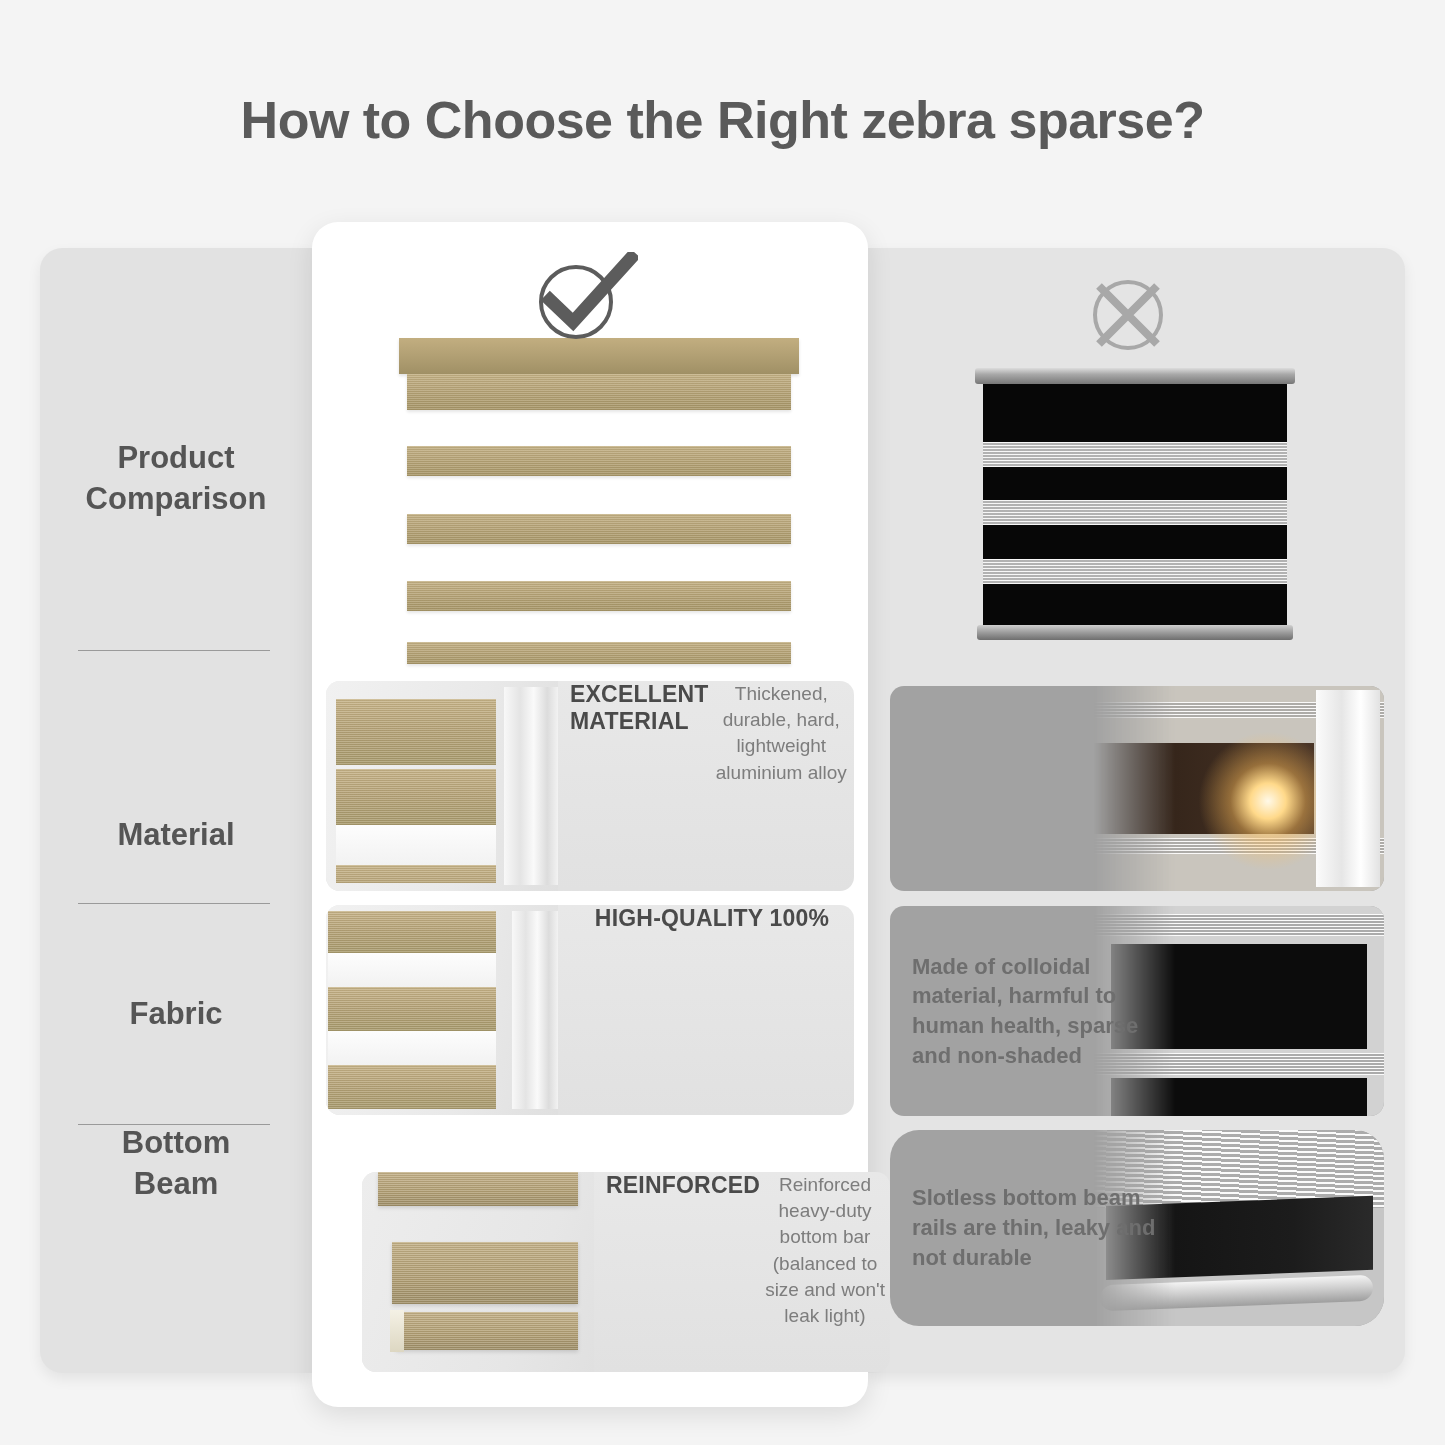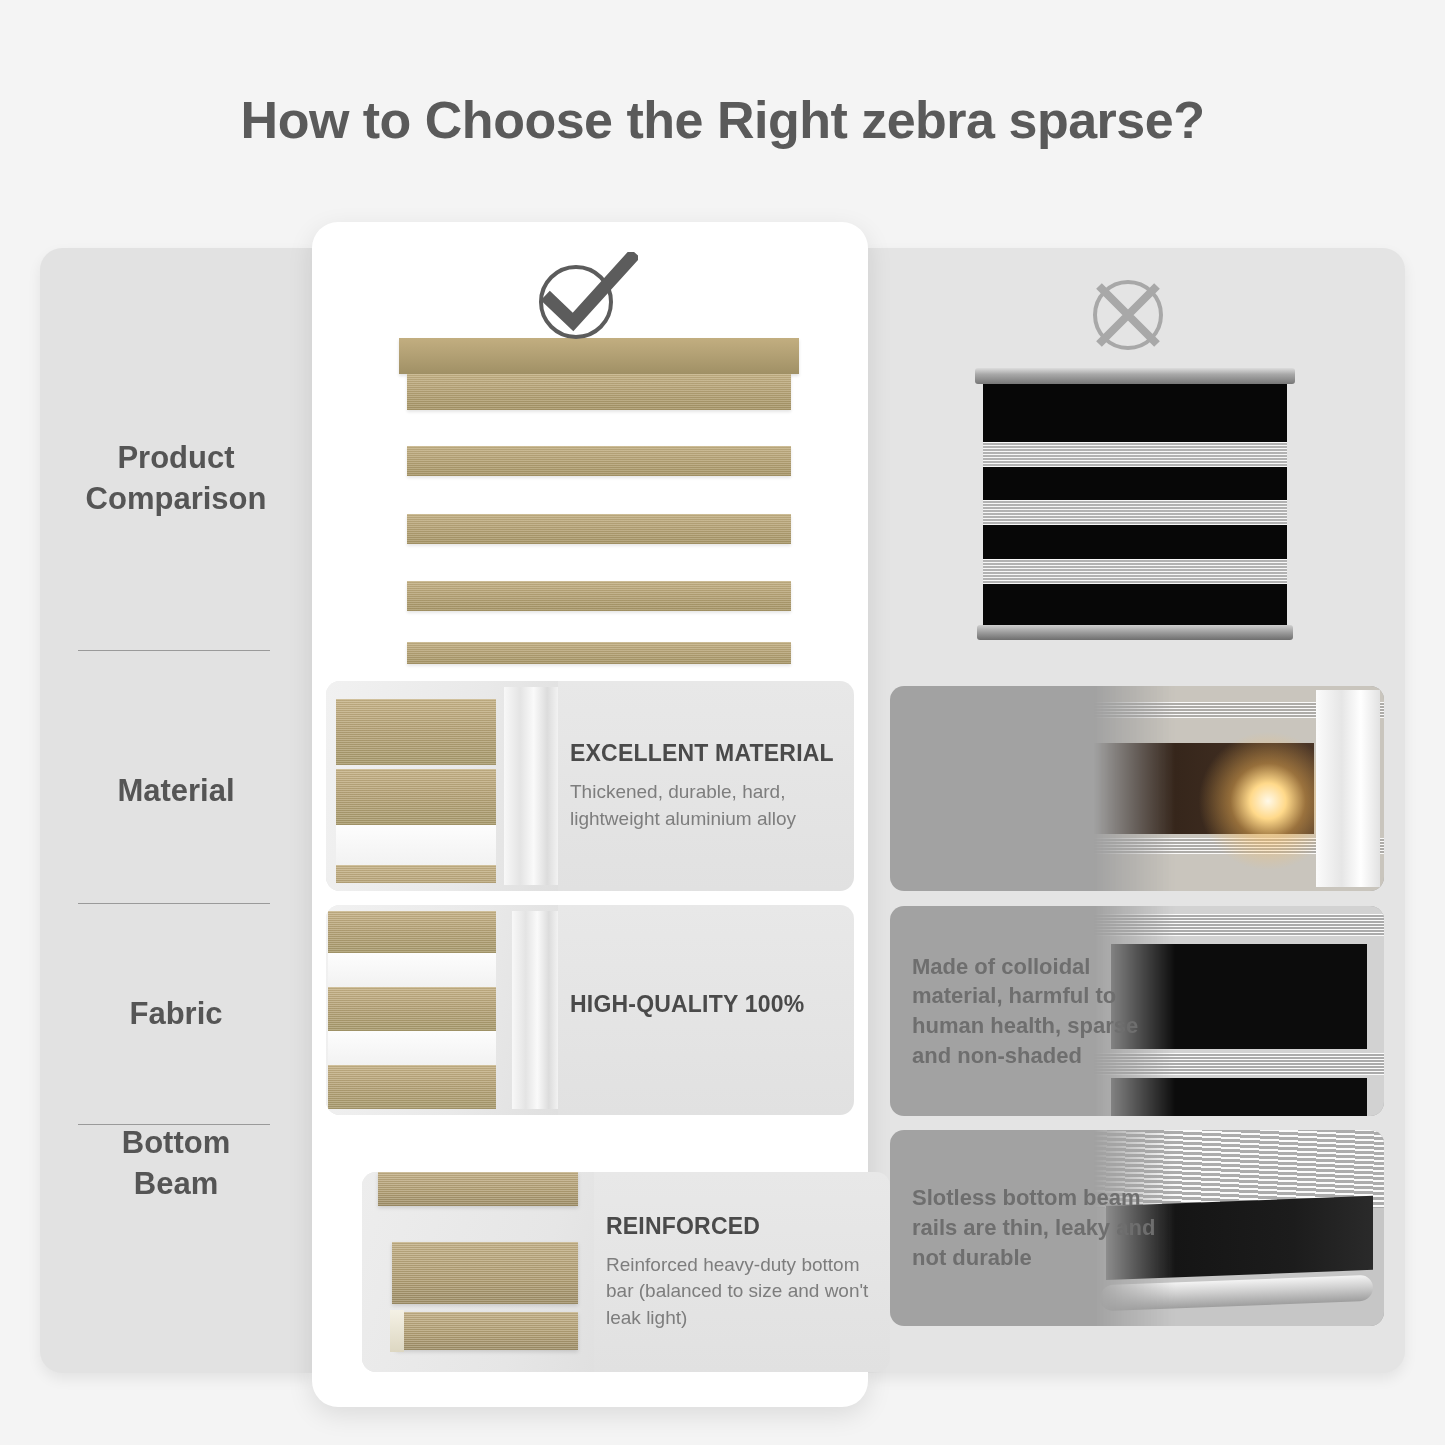--- a/index.html
+++ b/index.html
@@ -53,21 +53,21 @@
   .row-label{
     position:absolute;
     left:40px; width:272px;
     text-align:center;
     font-size:31px;
     font-weight:bold;
     color:#555;
     line-height:1.33;
   }
   .lbl-product{ top:437px; }
-  .lbl-material{ top:770px;text-align:center; }
+  .lbl-material{ top:814px;text-align:center; }
   .lbl-fabric{ top:993px; }
   .lbl-bottom{ top:1122px; }
 
   .divider{
     position:absolute;
     left:78px; width:192px;
     height:1px;
     background:#9a9a9a;
   }
   .div-1{ top:650px; }
@@ -174,31 +174,32 @@
 
   .card-good .photo{
     position:absolute; left:0; top:0;
     width:232px; height:100%;
     overflow:hidden;
   }
   .card-good .txt{
     position:absolute;
     left:244px; top:0;
     width:284px; height:100%;
-    display:flex; flex-direction:column; justify-content:center;
+    display:flex; flex-direction:row; justify-content:center;
   }
   .good-title{
     font-size:23px; font-weight:bold;
     color:#4a4a4a; letter-spacing:0.2px;
     margin-bottom:12px;
   }
   .good-body{
     font-size:19px;
     color:#7d7d7d;
     line-height:1.38;
+    text-align:center;
   }
 
   
   .ph-window{
     position:absolute; inset:0;
     background:linear-gradient(100deg,#f1f1f1 0%,#e9e9e9 60%,#dfdfdf 100%);
   }
   .ph-frame{
     position:absolute; right:0; top:6px; bottom:6px;
     width:54px;
@@ -251,21 +252,21 @@
     position:absolute;
     left:890px;
     width:494px;
     background:#a2a2a2;
     border-radius:14px;
     overflow:hidden;
     z-index:6;
   }
   .cb-1{ top:686px;  height:205px; }
   .cb-2{ top:906px;  height:210px; }
-  .cb-3{ top:1130px; height:196px; }
+  .cb-3{ top:1130px; height:196px;border-radius:29px; }
 
   .bad-body{
     position:absolute;
     left:22px; top:0; height:100%;
     width:248px;
     display:flex; align-items:center;
     font-size:22px; font-weight:bold;
     color:#6e6e6e;
     line-height:1.35;
     z-index:2;

